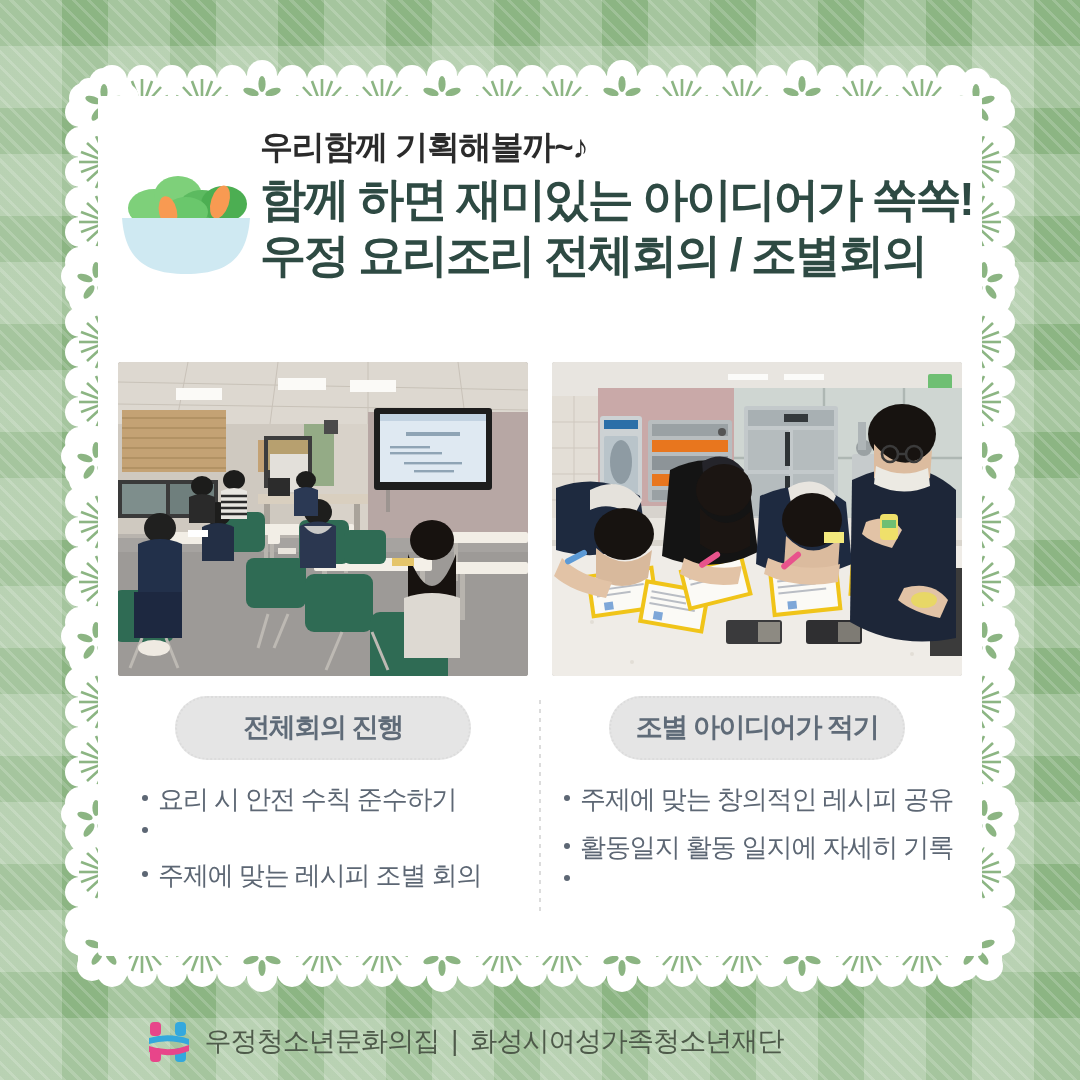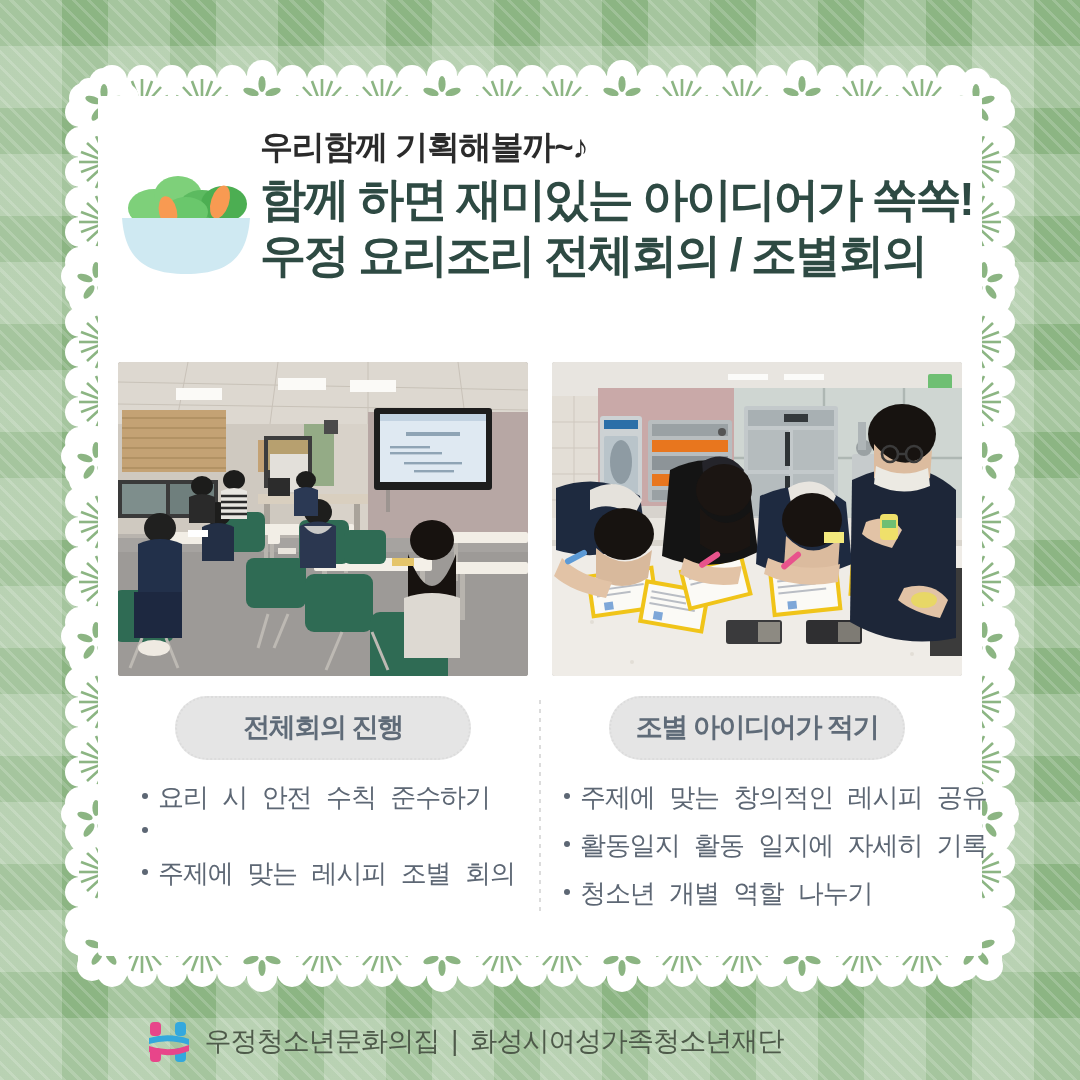--- a/index.html
+++ b/index.html
@@ -76,21 +76,21 @@
 
   .pill{
     display:block;margin:0 auto 26px auto;
     background:#e5e5e5;border:2px dotted #dcdcdc;border-radius:34px;
     color:#5f6b78;font-weight:900;font-size:27px;letter-spacing:-1.4px;
     text-align:center;padding:11px 0 13px 0;white-space:nowrap;
   }
   .col.left  .pill{width:292px;}
   .col.right .pill{width:292px;}
 
-  ul.bullets{list-style:none;margin:0;padding:0;font-family:Liberation Mono, monospace;}
+  ul.bullets{list-style:none;margin:0;padding:0;}
   ul.bullets li{
     color:#5d6774;font-size:26px;letter-spacing:-1.1px;
     line-height:1.0;margin-bottom:22px;white-space:nowrap;
     display:flex;align-items:baseline;
   }
   .bullet-dot{
     display:inline-block;width:6px;height:6px;border-radius:50%;
     background:#5d6774;margin-right:10px;flex:0 0 auto;
     position:relative;top:-7px;
   }
@@ -737,21 +737,20 @@
           <li>
             <span class="bullet-dot"></span>
             <span>주제에 맞는 창의적인 레시피 공유</span>
           </li>
           <li>
             <span class="bullet-dot"></span>
             <span>활동일지 활동 일지에 자세히 기록</span>
           </li>
           <li>
             <span class="bullet-dot"></span>
-            <span>청소년 개별 역할 나누기</span>
           </li>
         </ul>
       </div>
     </div>
   </div>
 
   <div id="footer">
     <svg id="footer-logo" viewBox="0 0 42 46" xmlns="http://www.w3.org/2000/svg">
       <rect x="2" y="4" width="11" height="14" rx="4" fill="#e8458a"></rect>
       <rect x="27" y="4" width="11" height="14" rx="4" fill="#33a8dd"></rect>

